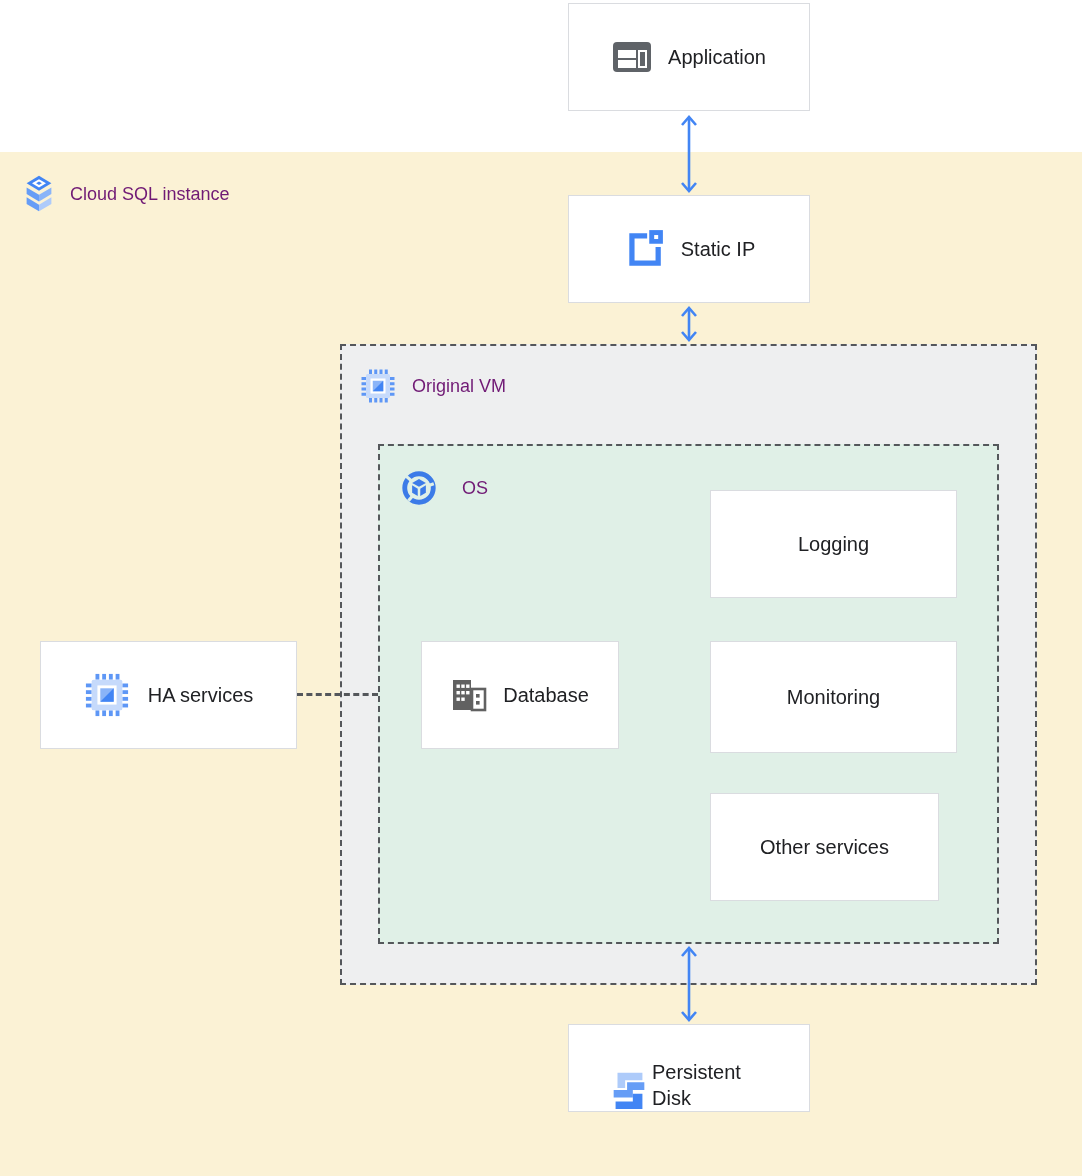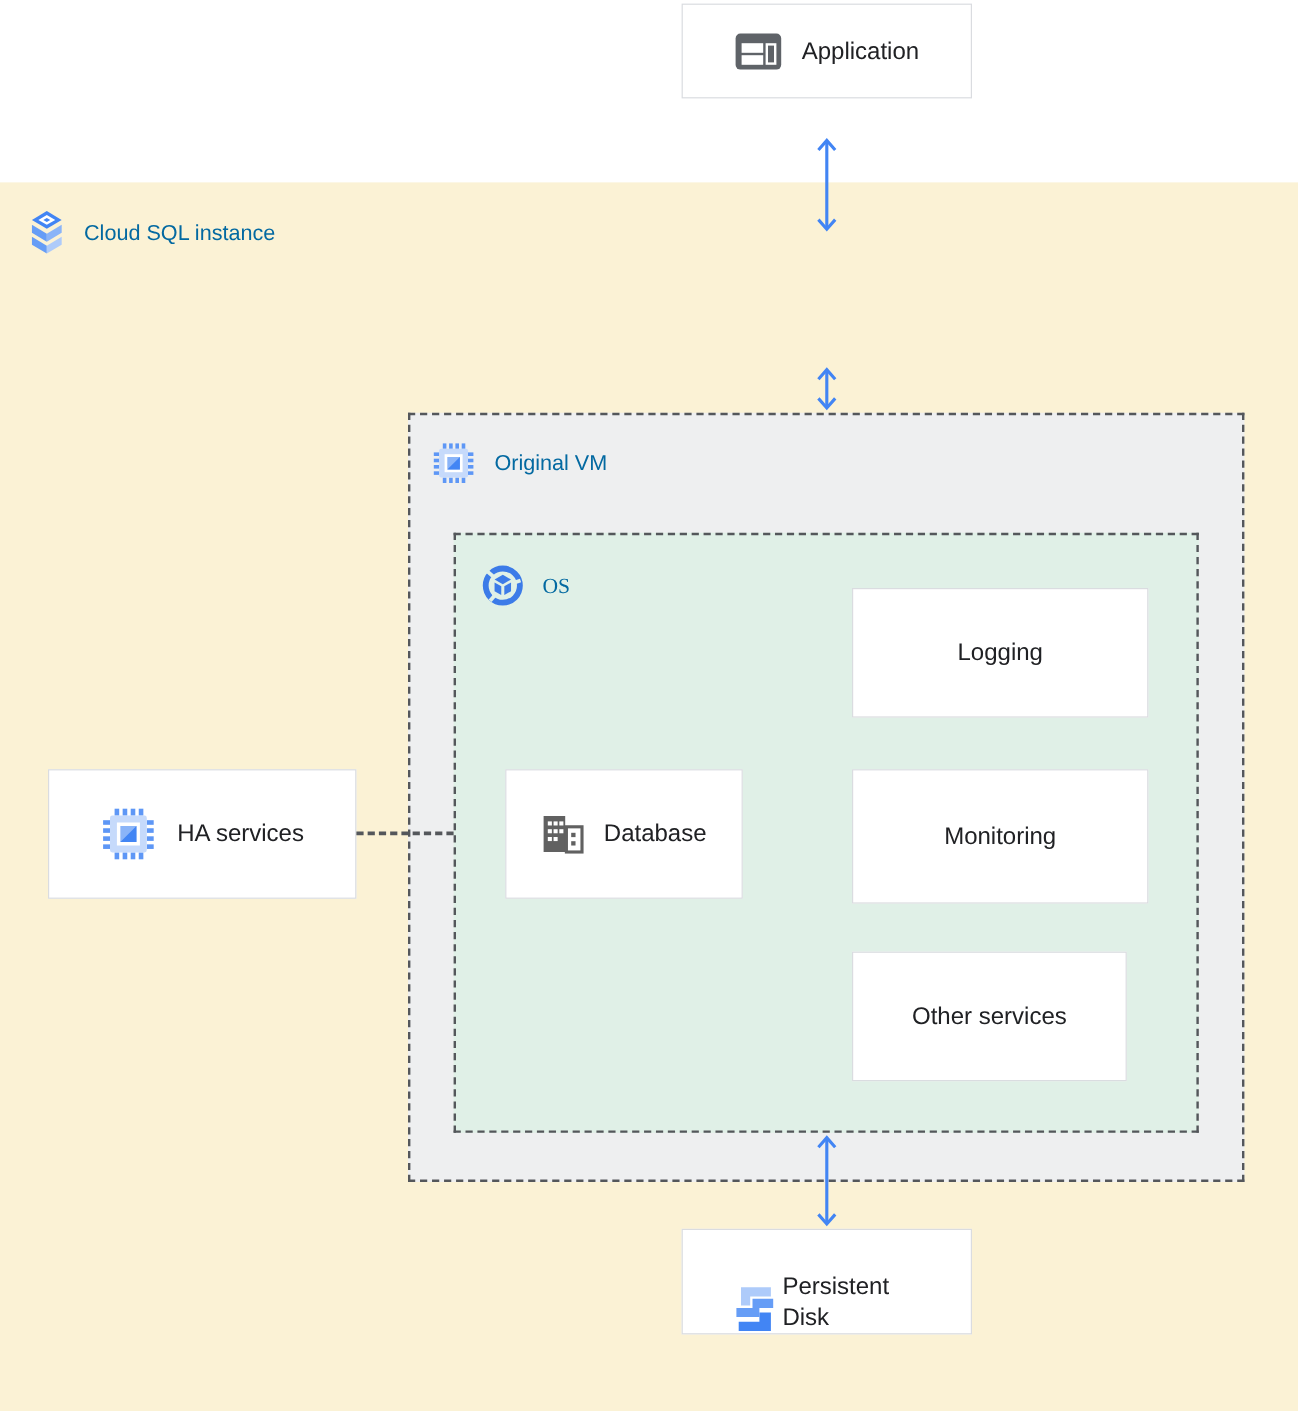--- a/index.html
+++ b/index.html
@@ -9,21 +9,21 @@
   }
   .abs{position:absolute;box-sizing:border-box;}
   .zone-yellow{left:0;top:152px;width:1082px;height:1024px;background:#FBF2D5;}
   .zone-vm{left:340px;top:344px;width:697px;height:641px;background:#EEEFF0;border:2px dashed #54575B;}
   .zone-os{left:378px;top:444px;width:621px;height:500px;background:#E0F0E7;border:2px dashed #54575B;}
   .node{
     background:#ffffff;border:1px solid #DADCE0;
     display:flex;align-items:center;justify-content:center;gap:16px;
     color:#202124;font-size:20px;line-height:1.3;
   }
-  .zone-label{display:flex;align-items:center;gap:16px;color:#0369a1;font-size:18px;}
+  .zone-label{display:flex;align-items:center;gap:16px;color:#701a75;font-size:18px;}
   .pd-label{width:120px;text-align:left;}
   .connector-dashed{border-top:3px dashed #54575B;height:0;}
   svg{display:block;}
 </style>
 </head>
 <body>
 
 <div id="canvas">
 
   <div class="abs zone-yellow"></div>
@@ -68,58 +68,68 @@
         </g>
         <rect x="8" y="8" width="32" height="32" rx="2" fill="#C6DAFB"></rect>
         <rect x="14" y="14" width="20" height="20" fill="#ffffff"></rect>
         <path d="M17,17 h14 v14 h-14 z" fill="#8AB4F8"></path>
         <path d="M31,17 L31,31 L17,31 Z" fill="#4285F4"></path>
       </svg>
     </span>
     <span>Original VM</span>
   </div>
 
-  <div class="abs zone-label" style="left:400px;top:468px;height:40px;gap:14px;font-family:Liberation Serif, serif;">
+  <div class="abs zone-label" style="left:400px;top:468px;height:40px;gap:24px;">
     <span>
       <svg width="38" height="38" viewBox="0 0 36 36">
         <circle cx="18" cy="18" r="13.5" fill="none" stroke="#3C7BE8" stroke-width="4.6"></circle>
         <g stroke="#E0F0E7" stroke-width="3">
           <line x1="6" y1="7" x2="13" y2="13"></line>
           <line x1="32" y1="14" x2="23" y2="17"></line>
           <line x1="8" y1="30" x2="14" y2="23"></line>
         </g>
         <path d="M18,9.5 L24.5,13.2 L18,16.9 L11.5,13.2 Z" fill="#3C7BE8"></path>
         <path d="M11.5,15.5 L16.8,18.6 L16.8,25.5 L11.5,22.4 Z" fill="#3C7BE8"></path>
         <path d="M24.5,15.5 L19.2,18.6 L19.2,25.5 L24.5,22.4 Z" fill="#3C7BE8"></path>
       </svg>
     </span>
     <span>OS</span>
   </div>
 
-  <div class="abs node" style="left:568px;top:3px;width:242px;height:79px;">
+  <div class="abs node" style="left:568px;top:3px;width:242px;height:108px;">
     <span>
       <svg width="40" height="32" viewBox="0 0 40 32">
         <rect x="1" y="1" width="38" height="30" rx="4" fill="#5F6368"></rect>
         <rect x="6" y="9" width="18" height="8" fill="#ffffff"></rect>
         <rect x="6" y="19" width="18" height="8" fill="#ffffff"></rect>
         <rect x="26" y="9" width="9" height="18" fill="#ffffff"></rect>
         <rect x="28" y="11" width="5" height="14" fill="#5F6368"></rect>
       </svg>
     </span>
     <span>Application</span>
   </div>
 
   <svg class="abs" style="left:677px;top:114px;" width="24" height="80" viewBox="0 0 24 80">
     <g stroke="#4285F4" stroke-width="2.6" fill="none">
       <line x1="12" y1="4" x2="12" y2="76"></line>
       <path d="M5,11 L12,3 L19,11"></path>
       <path d="M5,69 L12,77 L19,69"></path>
     </g>
   </svg>
 
+  <div class="abs node" style="left:568px;top:195px;width:242px;height:108px;">
+    <span>
+      <svg width="42" height="42" viewBox="0 0 40 40">
+        <path d="M23,7.5 H8.5 V33.5 H33.5 V18" fill="none" stroke="#4285F4" stroke-width="5"></path>
+        <rect x="25" y="2" width="13" height="13" fill="#4285F4"></rect>
+        <rect x="29.7" y="6.7" width="3.8" height="3.8" fill="#ffffff"></rect>
+      </svg>
+    </span>
+    <span>Static IP</span>
+  </div>
 
   <svg class="abs" style="left:677px;top:305px;" width="24" height="38" viewBox="0 0 24 38">
     <g stroke="#4285F4" stroke-width="2.6" fill="none">
       <line x1="12" y1="4" x2="12" y2="34"></line>
       <path d="M5,11 L12,3 L19,11"></path>
       <path d="M5,27 L12,35 L19,27"></path>
     </g>
   </svg>
 
   <div class="abs node" style="left:710px;top:490px;width:247px;height:108px;">

